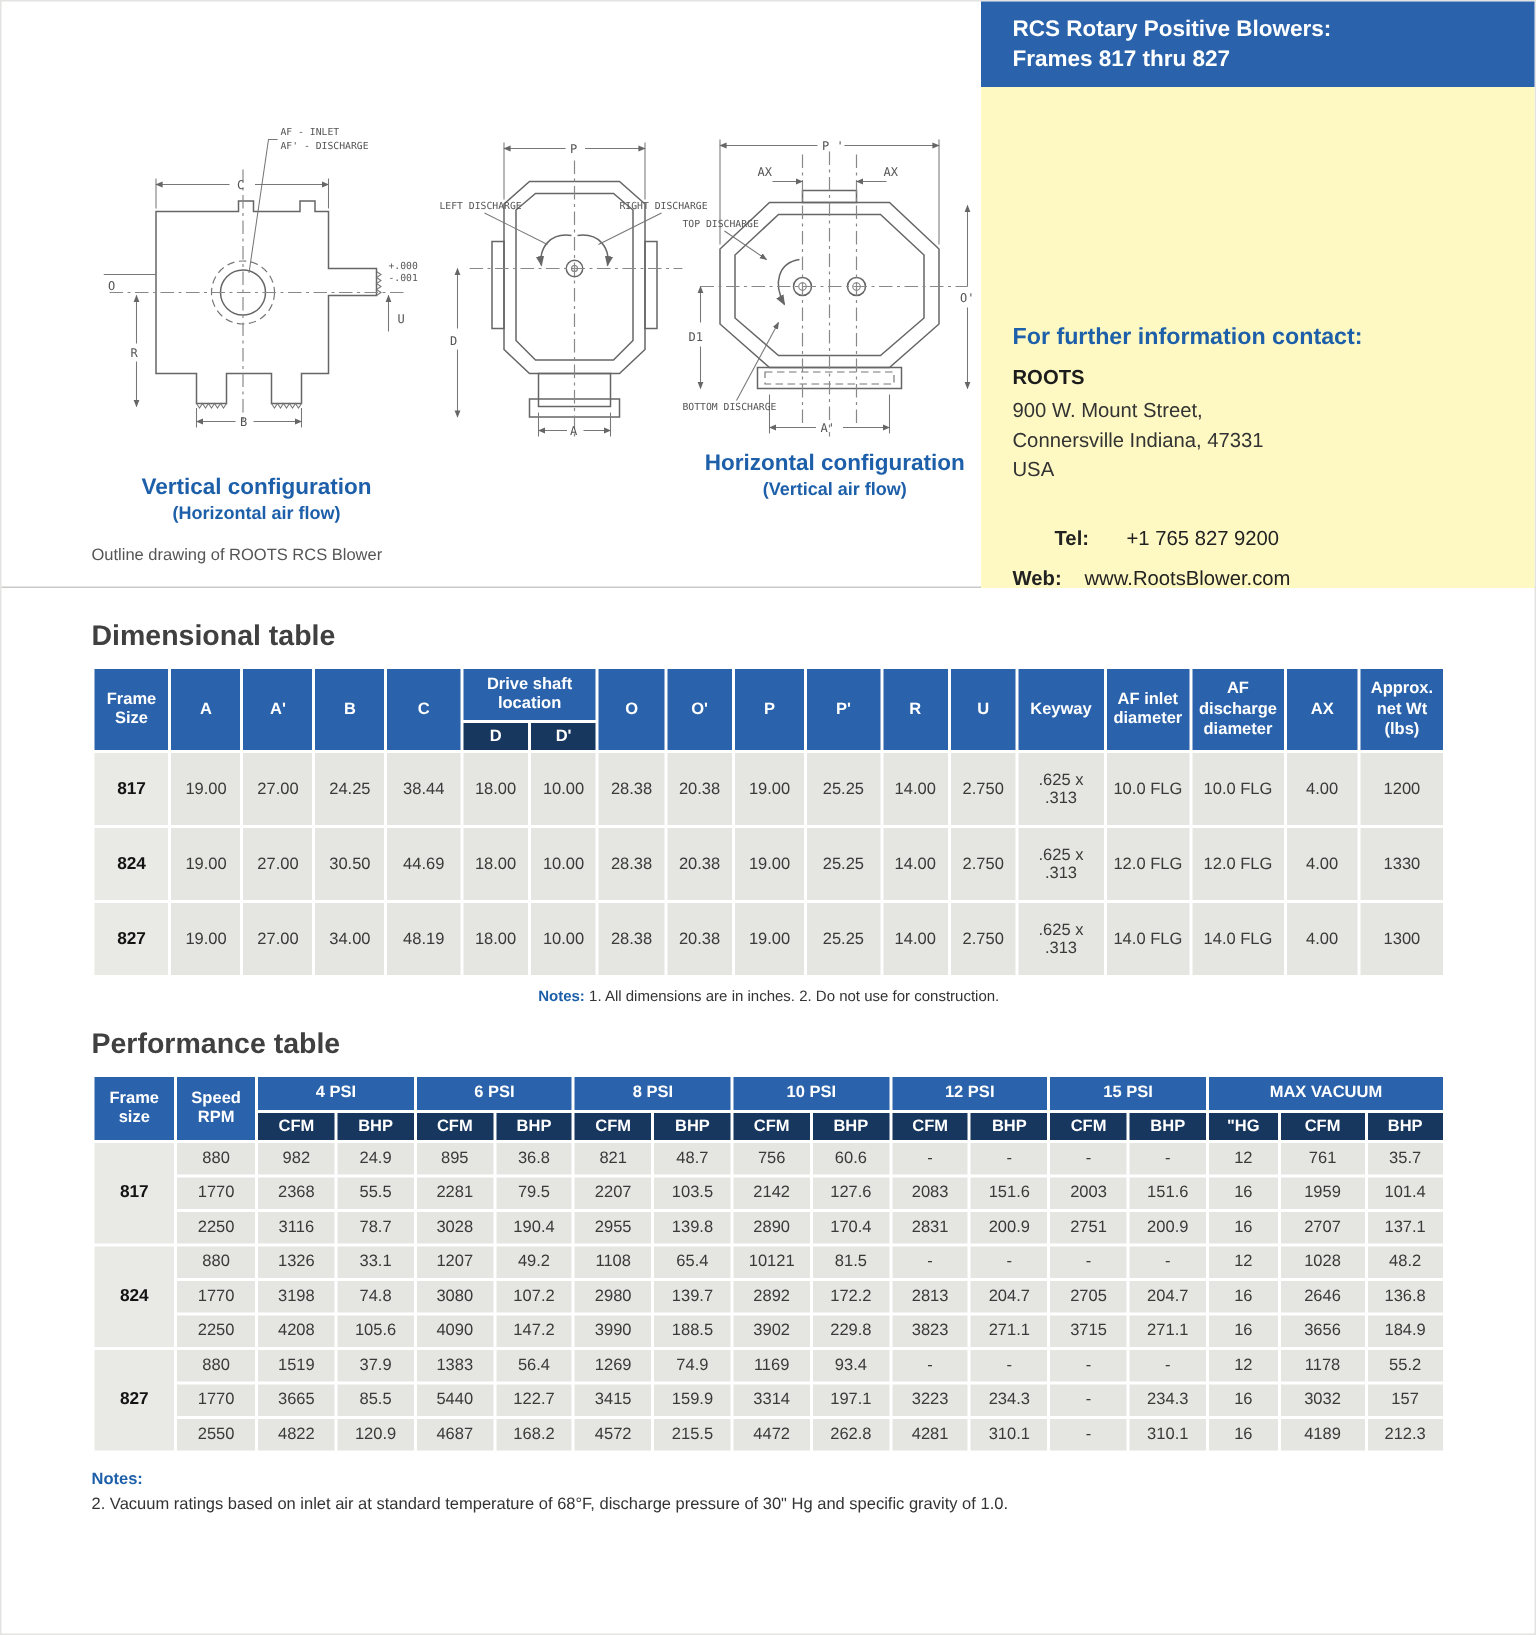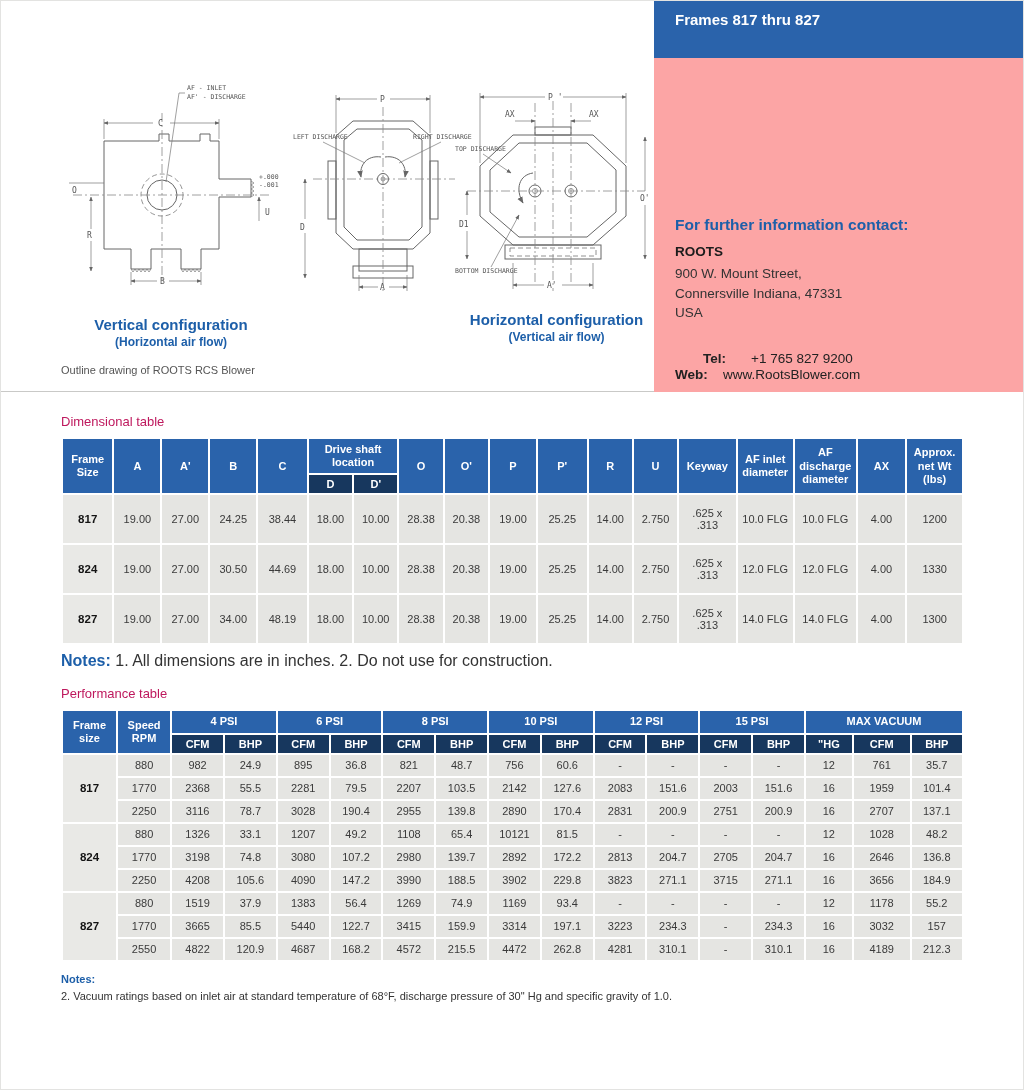--- a/index.html
+++ b/index.html
@@ -3,53 +3,53 @@
 <meta charset="utf-8">
 <style>
   * { box-sizing: border-box; }
   body { margin:0; background:#ececea; font-family:"Liberation Sans", sans-serif; }
   .page { width:1024px; height:1090px; margin:0 auto; background:#ffffff; position:relative; border:1px solid #e3e3e1; }
 
   
   .top-section { position:relative; height:391px; border-bottom:1px solid #c9c9c7; }
   .banner { position:absolute; top:0; right:0; width:369px; height:57px; background:#2a63ab; color:#fff;
             padding:9px 10px 0 21px; font-weight:bold; font-size:15px; line-height:1.32; }
-  .right-panel { position:absolute; top:57px; right:0; width:369px; height:334px; background:#fca5a5; }
+  .right-panel { position:absolute; top:57px; right:0; width:369px; height:334px; background:#fef9c3; }
   .contact { padding:158px 0 0 21px; }
   .contact-heading { color:#1d5fa9; font-weight:bold; font-size:15.5px; margin-bottom:10px; }
   .company { font-weight:bold; font-size:13.5px; color:#1c1c1c; margin-bottom:5px; }
   .addr-line { font-size:13.5px; color:#333; line-height:1.45; }
-  .contact-row { display:flex; font-size:13.5px; color:#222; margin-top:1px; }
+  .contact-row { display:flex; font-size:13.5px; color:#222; margin-top:12px; }
   .contact-row.first { margin-top:28px;margin-left:28px; }
   .contact-label { font-weight:bold; width:48px; }
 
   .drawings { position:absolute; left:0; top:0; width:655px; height:391px; }
   .drawings svg { position:absolute; }
   .tech { stroke:#666; stroke-width:1; fill:none; }
   .tech-thin { stroke:#777; stroke-width:0.7; fill:none; }
   .cl { stroke:#888; stroke-width:0.8; fill:none; stroke-dasharray:9 3 2 3; }
   .dsh { stroke:#777; stroke-width:0.8; fill:none; stroke-dasharray:5 3; }
   .dtxt { fill:#555; font-family:"DejaVu Sans Mono", monospace; font-size:8px; }
   .ltxt { fill:#555; font-family:"DejaVu Sans Mono", monospace; font-size:6.5px; }
   .caption { position:absolute; text-align:center; color:#1d5fa9; }
   .caption-main { font-weight:bold; font-size:15px; }
   .caption-sub { font-weight:bold; font-size:12px; margin-top:2px; }
   .outline-note { position:absolute; left:60px; top:363px; font-size:11px; color:#555; }
 
   
   .content { padding:12px 59px 0 60px; }
-  .section-heading { color:#be185d; font-size:13px; font-weight:normal; margin:10px 0 8px 0; }
+  .section-heading { color:#404040; font-size:19px; font-weight:bold; margin:10px 0 8px 0; }
   table { width:100%; border-collapse:separate; border-spacing:2px; table-layout:fixed; }
   th, td { vertical-align:middle; }
   th.blue { background:#2a63ab; color:#fff; font-size:11px; font-weight:bold; padding:4px 2px; line-height:1.2; text-align:center; }
   th.dark { background:#17375e; color:#fff; font-size:11px; font-weight:bold; padding:3px 2px; text-align:center; }
   td.cell { background:#e5e5e2; color:#3a3a3a; font-size:11px; text-align:center; padding:5px 2px; }
   th.frame-cell { background:#e9e9e6; font-weight:bold; color:#141414; font-size:11.5px; text-align:center; padding:18px 2px; }
   .perf td.cell { padding:4.5px 2px; }
-  .notes-line { font-size:16px; color:#333; margin:7px 0 16px 0; }
+  .notes-line { font-size:10px; color:#333; margin:7px 0 16px 0;text-align:center; }
   .notes-label { color:#1d5fa9; font-weight:bold; }
   .perf-notes { margin-top:9px; font-size:11px; color:#333; line-height:1.55; }
   .perf-notes .notes-label { display:block; }
 </style>
 </head>
 <body>
 
 <div class="page">
 
   <div class="top-section">
@@ -194,28 +194,29 @@
         <text class="ltxt" x="2" y="68">TOP DISCHARGE</text>
         <line class="tech-thin" x1="30" y1="71" x2="58" y2="90" marker-end="url(#arr)"></line>
         <text class="ltxt" x="2" y="190">BOTTOM DISCHARGE</text>
         <line class="tech-thin" x1="38" y1="184" x2="66" y2="132" marker-end="url(#arr)"></line>
       </svg>
 
       <div class="caption" style="left:55px; top:315px; width:230px;">
         <div class="caption-main">Vertical configuration</div>
         <div class="caption-sub">(Horizontal air flow)</div>
       </div>
-      <div class="caption" style="left:438px; top:310px; width:235px;">
+      <div class="caption" style="left:438px; top:299px; width:235px;">
         <div class="caption-main">Horizontal configuration</div>
         <div class="caption-sub">(Vertical air flow)</div>
       </div>
       <div class="outline-note">Outline drawing of ROOTS RCS Blower</div>
     </div>
 
     <div class="banner">
+      <div>RCS Rotary Positive Blowers:</div>
       <div>Frames 817 thru 827</div>
     </div>
 
     <div class="right-panel">
       <div class="contact">
         <div class="contact-heading">For further information contact:</div>
         <div class="company">ROOTS</div>
         <div class="addr-line">900 W. Mount Street,</div>
         <div class="addr-line">Connersville Indiana, 47331</div>
         <div class="addr-line">USA</div>

